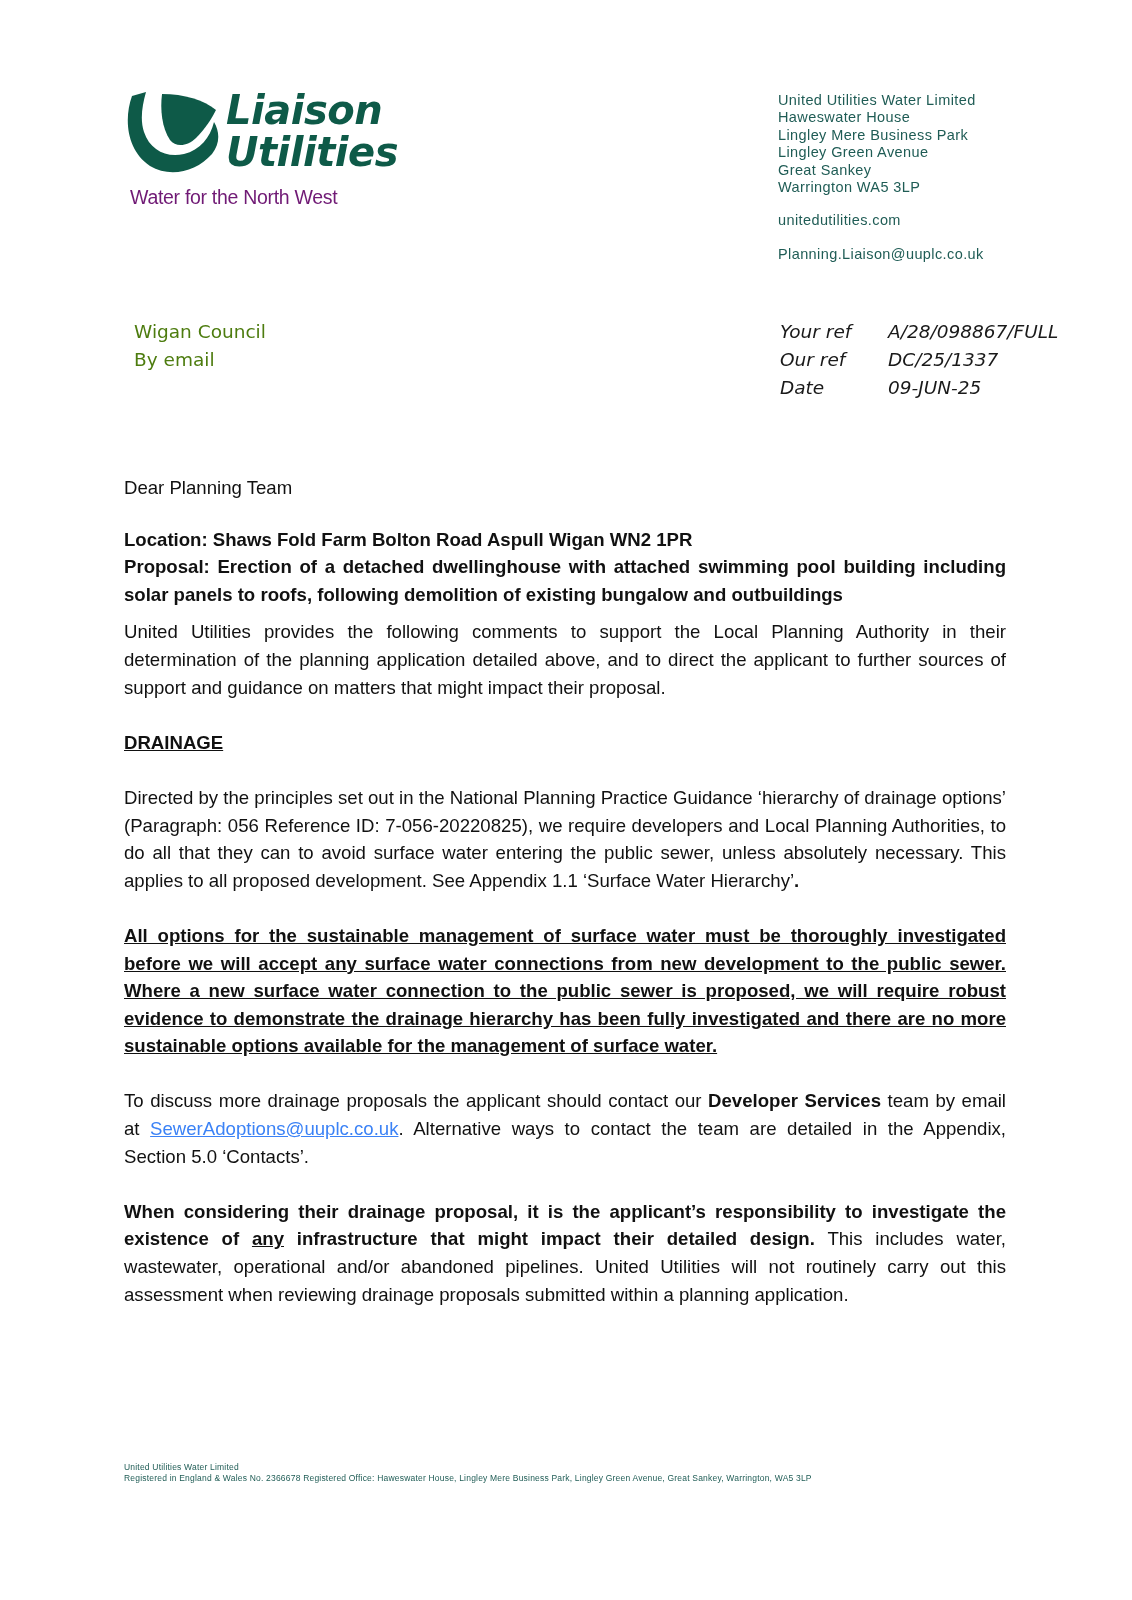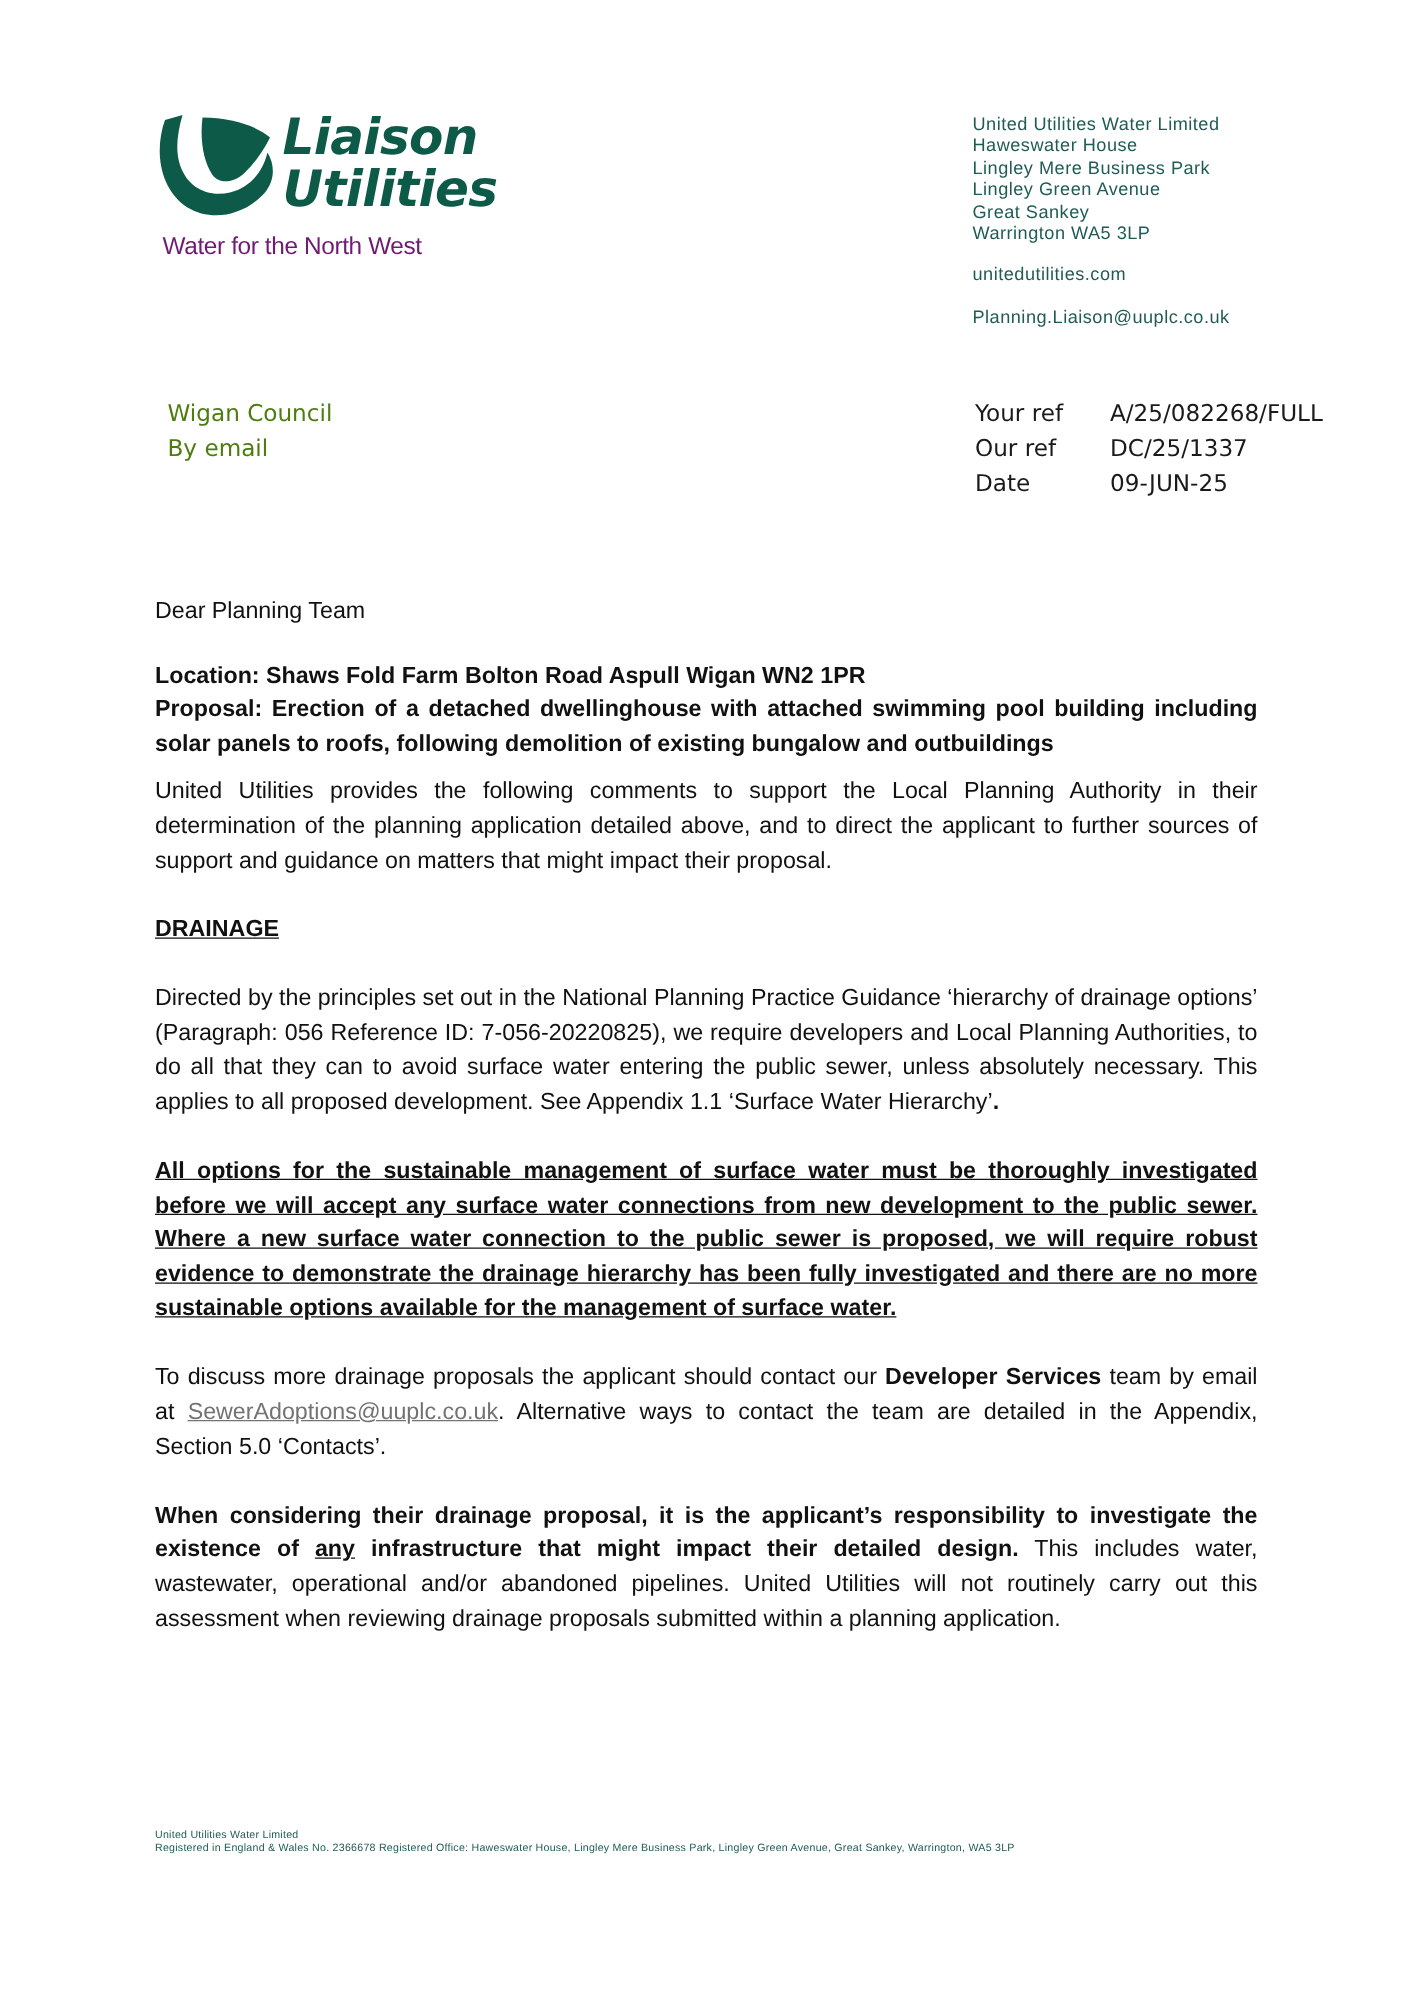--- a/index.html
+++ b/index.html
@@ -12,34 +12,34 @@
   .logo-word.l2 { top: 44px; left: 104px; }
   .logo-tag { position: absolute; left: 8px; top: 98px; font-family: "Liberation Sans", sans-serif; font-weight: normal; color: #701a75; font-size: 19.5px; letter-spacing: -0.3px; white-space: nowrap; }
 
   .addr { position: absolute; left: 778px; top: 92px; font-family: "Liberation Sans", sans-serif; color: #1f5c55; font-size: 14.5px; line-height: 17.4px; letter-spacing: 0.4px; }
   .addr .line { display: block; white-space: nowrap; }
   .addr .gap { height: 16px; }
   .addr .web { margin-top: 0; }
 
   .recipient { position: absolute; left: 134px; top: 318px; font-family: "DejaVu Sans", sans-serif; font-size: 18.5px; line-height: 28px; color: #4d7c0f; }
   .refs { position: absolute; left: 780px; top: 318px; font-family: "DejaVu Sans", sans-serif; font-size: 18.5px; line-height: 28px; color: #1a1a1a; }
-  .refs table { border-collapse: collapse; }
+  .refs table { border-collapse: collapse; font-style: italic; }
   .refs td { padding: 0; vertical-align: top; white-space: nowrap; }
   .refs td.k { width: 108px; }
 
   .body { position: absolute; left: 124px; top: 474px; width: 882px; font-family: Liberation Sans, sans-serif; font-size: 18.6px; line-height: 27.6px; color: #111; }
   .body p { margin: 0 0 27.6px 0; text-align: justify; }
   .body .salutation { margin-bottom: 24px; }
   .body .heading-block { font-weight: bold; margin-bottom: 10px; }
   .body .heading-block .loc { display: block; }
   .body .heading-block .prop { display: block; text-align: justify; }
   .body .section-title { font-weight: bold; text-decoration: underline; margin-bottom: 27.6px; }
   .body .emph { font-weight: bold; text-decoration: underline; }
   .body b { font-weight: bold; }
-  .body a { color: #737373; text-decoration: underline; }
+  .body a { color: #3b82f6; text-decoration: underline; }
   .body u { text-decoration: underline; }
   .body p.last { margin-bottom: 0; }
 
   .footer { position: absolute; left: 124px; top: 1462px; font-family: "Liberation Sans", sans-serif; color: #1f5c55; font-size: 8.5px; line-height: 11px; letter-spacing: 0.2px; white-space: nowrap; }
 </style>
 </head>
 <body>
 
 <div class="logo">
   <svg class="logo-mark" viewBox="0 0 100 88">
@@ -67,21 +67,21 @@
 <div class="recipient">
   <div>Wigan Council</div>
   <div>By email</div>
 </div>
 
 <div class="refs">
   <table>
     <tbody>
         <tr>
       <td class="k">Your ref</td>
-      <td>A/25/082268/FULL</td>
+      <td>A/28/098867/FULL</td>
     </tr>
     <tr>
       <td class="k">Our ref</td>
       <td>DC/25/1337</td>
     </tr>
     <tr>
       <td class="k">Date</td>
       <td>09-JUN-25</td>
     </tr>
   </tbody>

